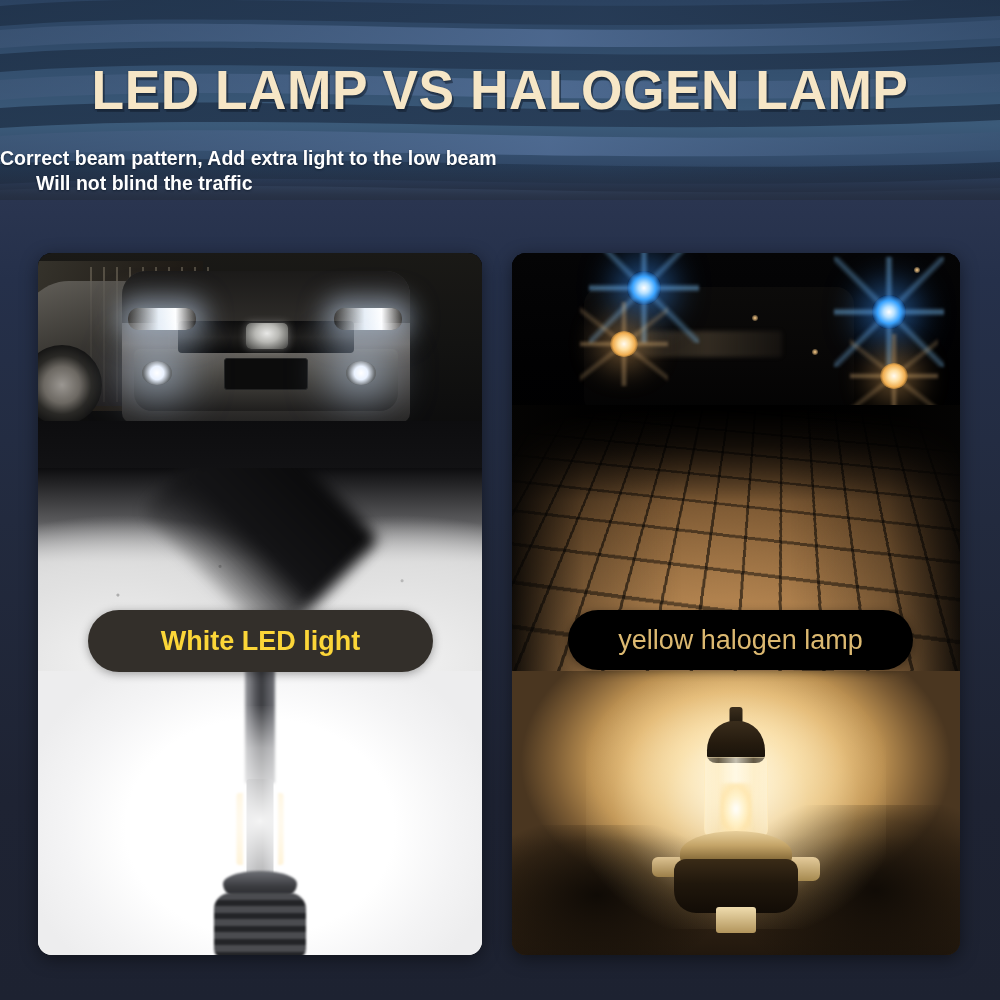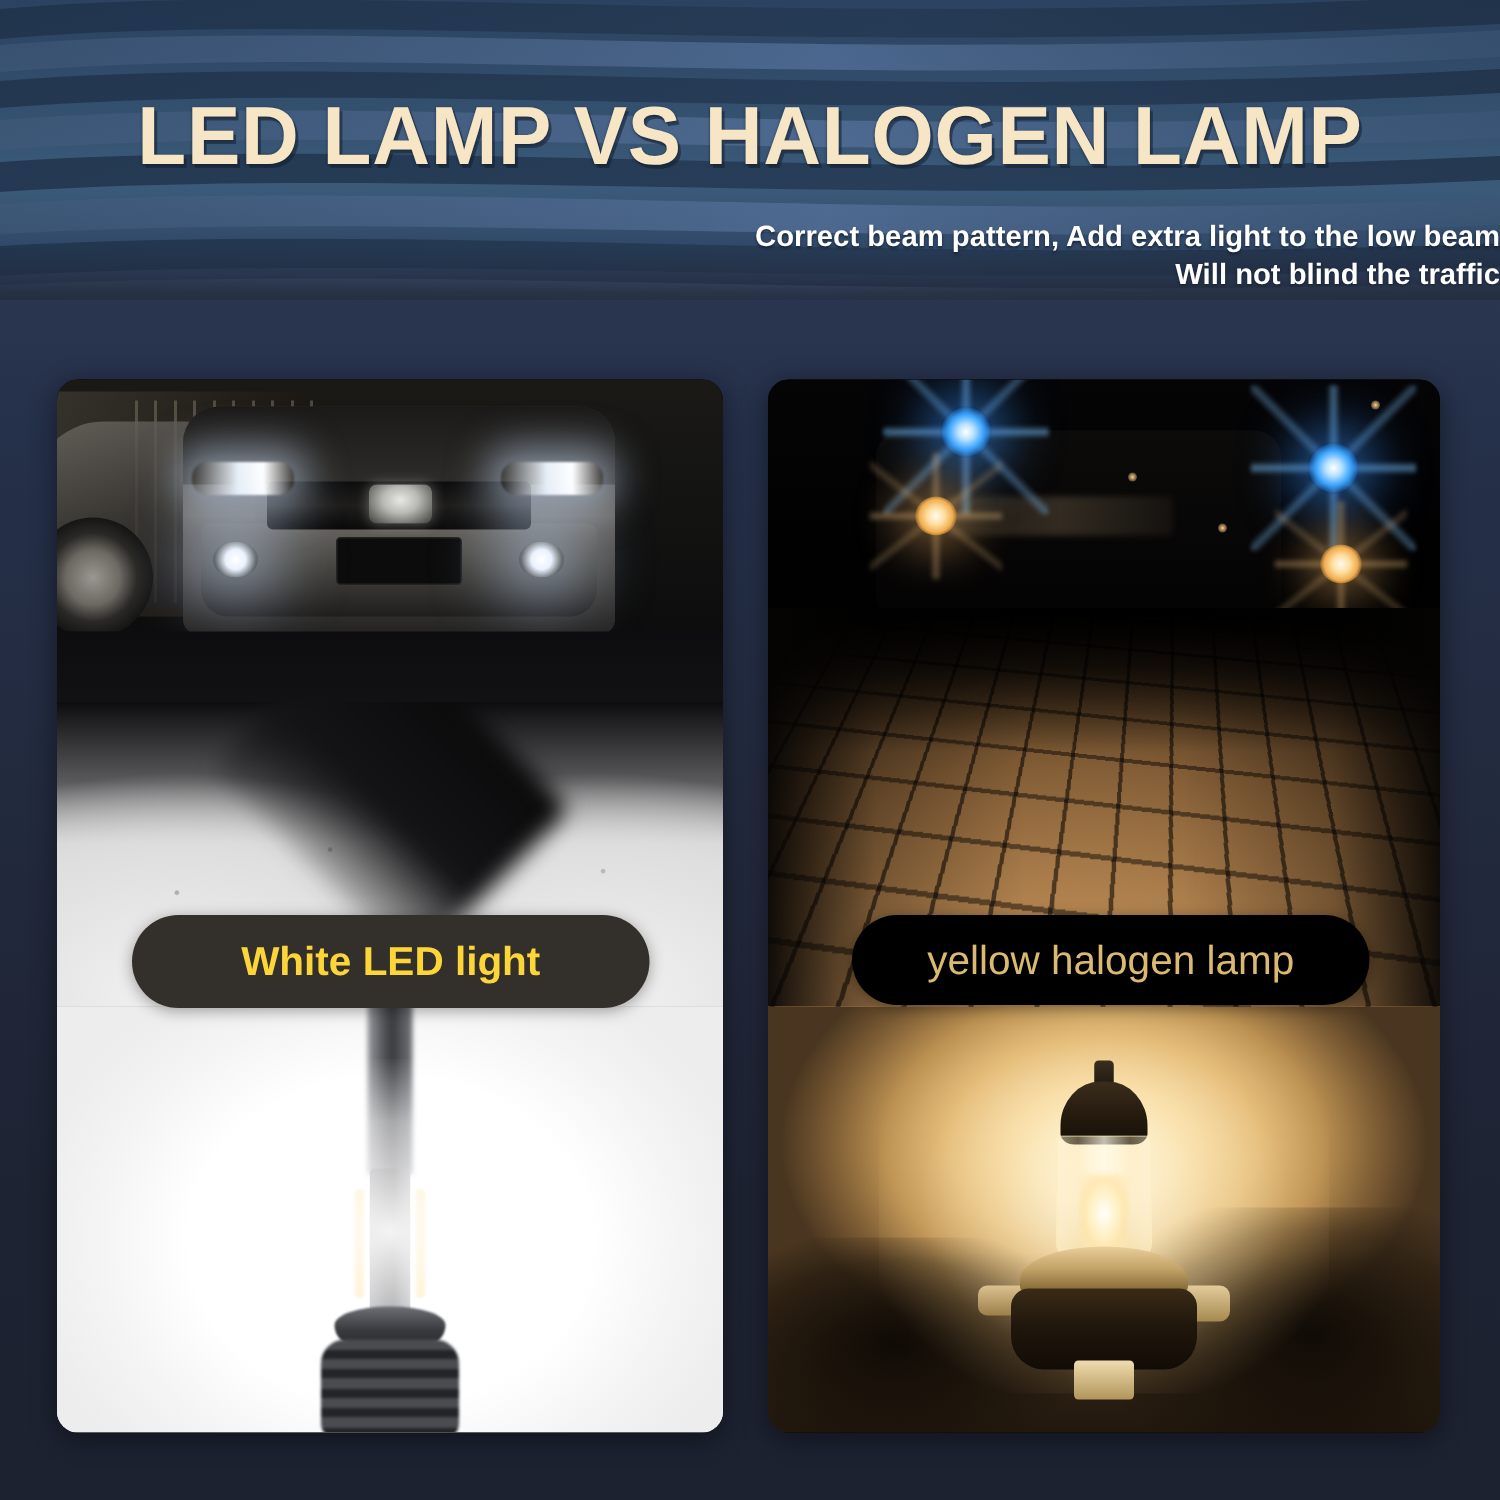--- a/index.html
+++ b/index.html
@@ -29,25 +29,25 @@
   .title {
     position:absolute; left:0; top:58px; width:1000px; text-align:center;
     font-size:55px; font-weight:bold; letter-spacing:.5px;
     color:#f6e6c6;
     font-family:"Liberation Sans", sans-serif;
     transform:scaleX(.97);
     text-shadow:2px 3px 0 rgba(20,32,50,.55), 0 1px 2px rgba(10,18,32,.6);
     white-space:nowrap;
   }
   .subtitle {
-    position:absolute; left:0; top:146px; width:1000px; text-align:right;
+    position:absolute; left:0; top:146px; width:1000px; text-align:left;
     color:#ffffff; font-size:19.5px; font-weight:600; line-height:25px;
     text-shadow:0 1px 2px rgba(14,24,40,.75);
   }
-  .subtitle .l2 { display:block; }
+  .subtitle .l2 { display:block;margin-left:36px; }
 
   
   .body-bg {
     position:absolute; left:0; top:200px; width:1000px; height:800px;
     background:linear-gradient(180deg,#2a3550 0%,#25304a 10%,#222a3e 40%,#1e2333 75%,#1d2231 100%);
   }
 
   
   .panel {
     position:absolute; border-radius:14px; overflow:hidden;

